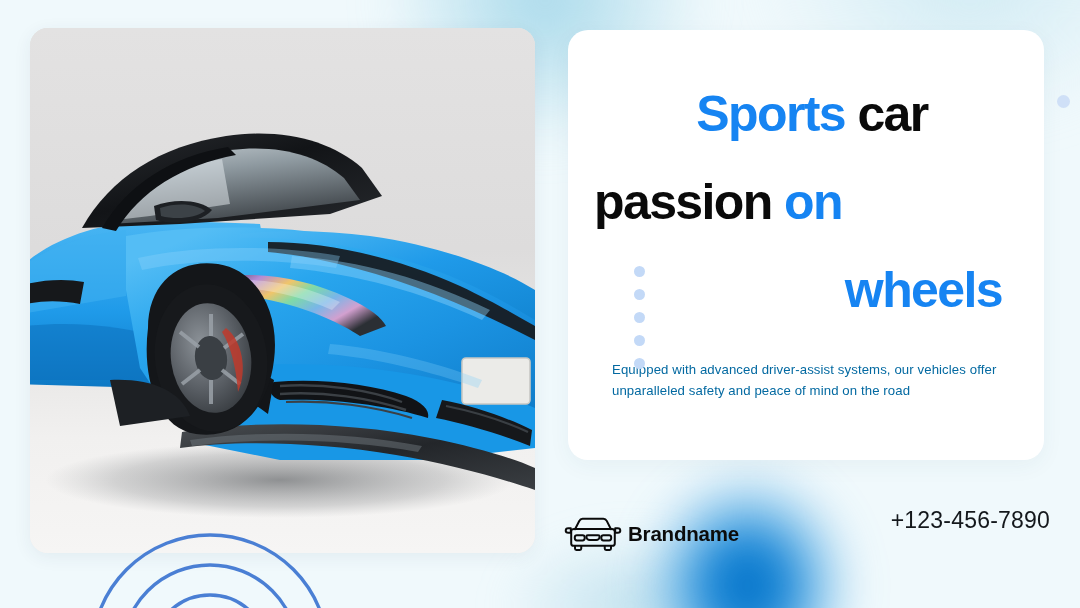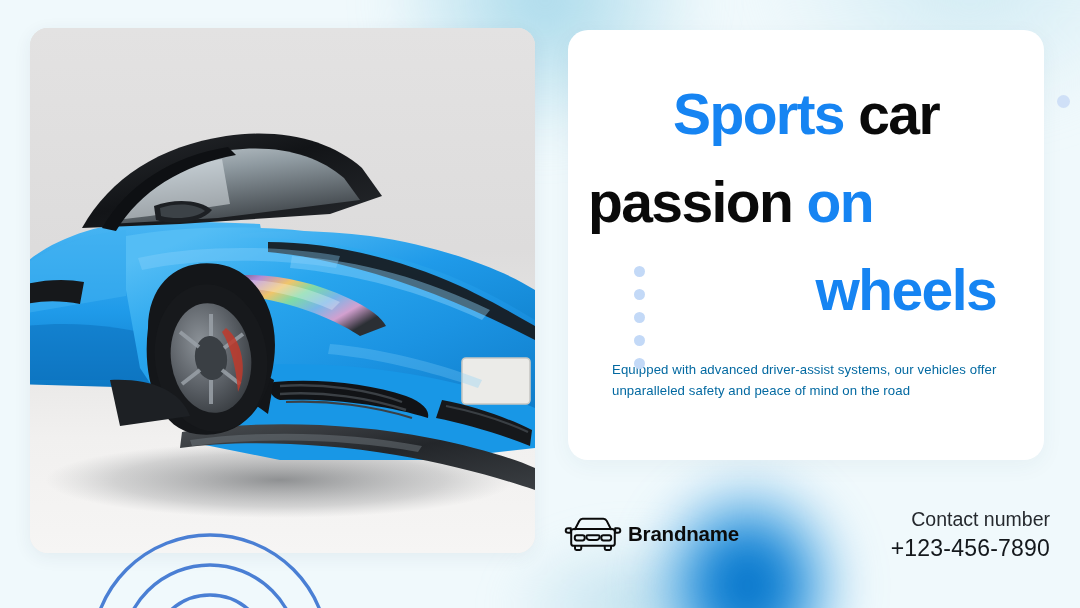--- a/index.html
+++ b/index.html
@@ -102,26 +102,26 @@
     top: 30px;
     width: 476px;
     height: 430px;
     background: #ffffff;
     border-radius: 20px;
     box-shadow: 0 6px 22px rgba(40,70,100,0.05);
   }
 
   .headline {
     position: absolute;
-    left: 20px;
+    left: 26px;
     top: 40px;
     width: 436px;
     text-align: right;
     font-weight: 700;
-    font-size: 57px;
+    font-size: 50px;
     line-height: 88px;
     letter-spacing: -1.6px;
     color: #0a0a0a;
   }
   .headline .hl-line { display: block; white-space: nowrap; }
   .hl-line-1 { text-align: center; }
   .hl-line-2 { text-align: left; }
   .hl-line-3 { text-align: right; padding-right: 28px; }
   .accent { color: #1684f2; }
 
@@ -400,17 +400,16 @@
         <rect x="40.8" y="20.2" width="10.4" height="5.6" rx="2.2"></rect>
         <path d="M26.5 20.4 L 37.5 20.4 C 38.4 20.4 39 21 39 21.9 C 39 23.8 37.4 25.3 35.5 25.3 L 28.5 25.3 C 26.6 25.3 25 23.8 25 21.9 C 25 21 25.6 20.4 26.5 20.4 Z"></path>
         <path d="M13 31.7 L 13 34.4 C 13 35.2 13.6 35.8 14.4 35.8 L 18.2 35.8 C 19 35.8 19.6 35.2 19.6 34.4 L 19.6 31.7"></path>
         <path d="M44.4 31.7 L 44.4 34.4 C 44.4 35.2 45 35.8 45.8 35.8 L 49.6 35.8 C 50.4 35.8 51 35.2 51 34.4 L 51 31.7"></path>
       </g>
     </svg>
     <span class="brand-name">Brandname</span>
   </div>
 
   <div class="contact">
-    <div class="contact-label">Contact number</div>
     <div class="contact-number">+123-456-7890</div>
   </div>
 
 </div>
 
 </body></html>

